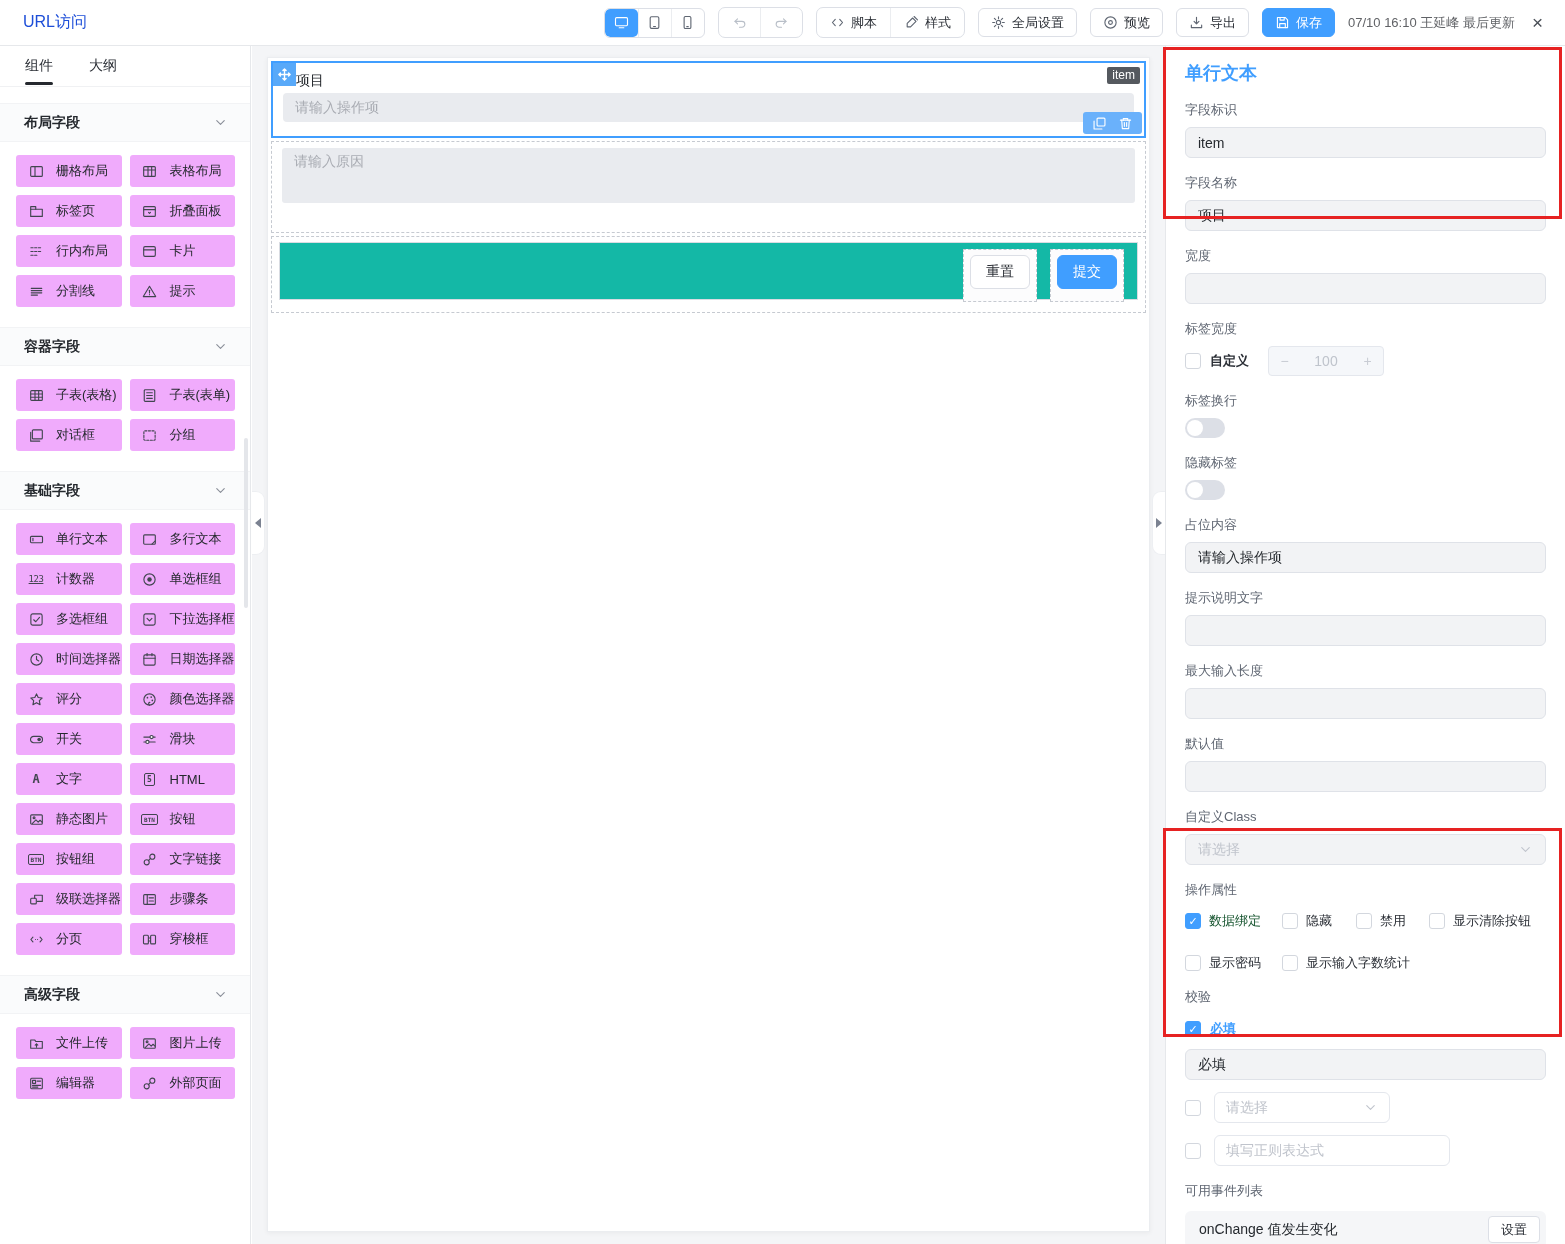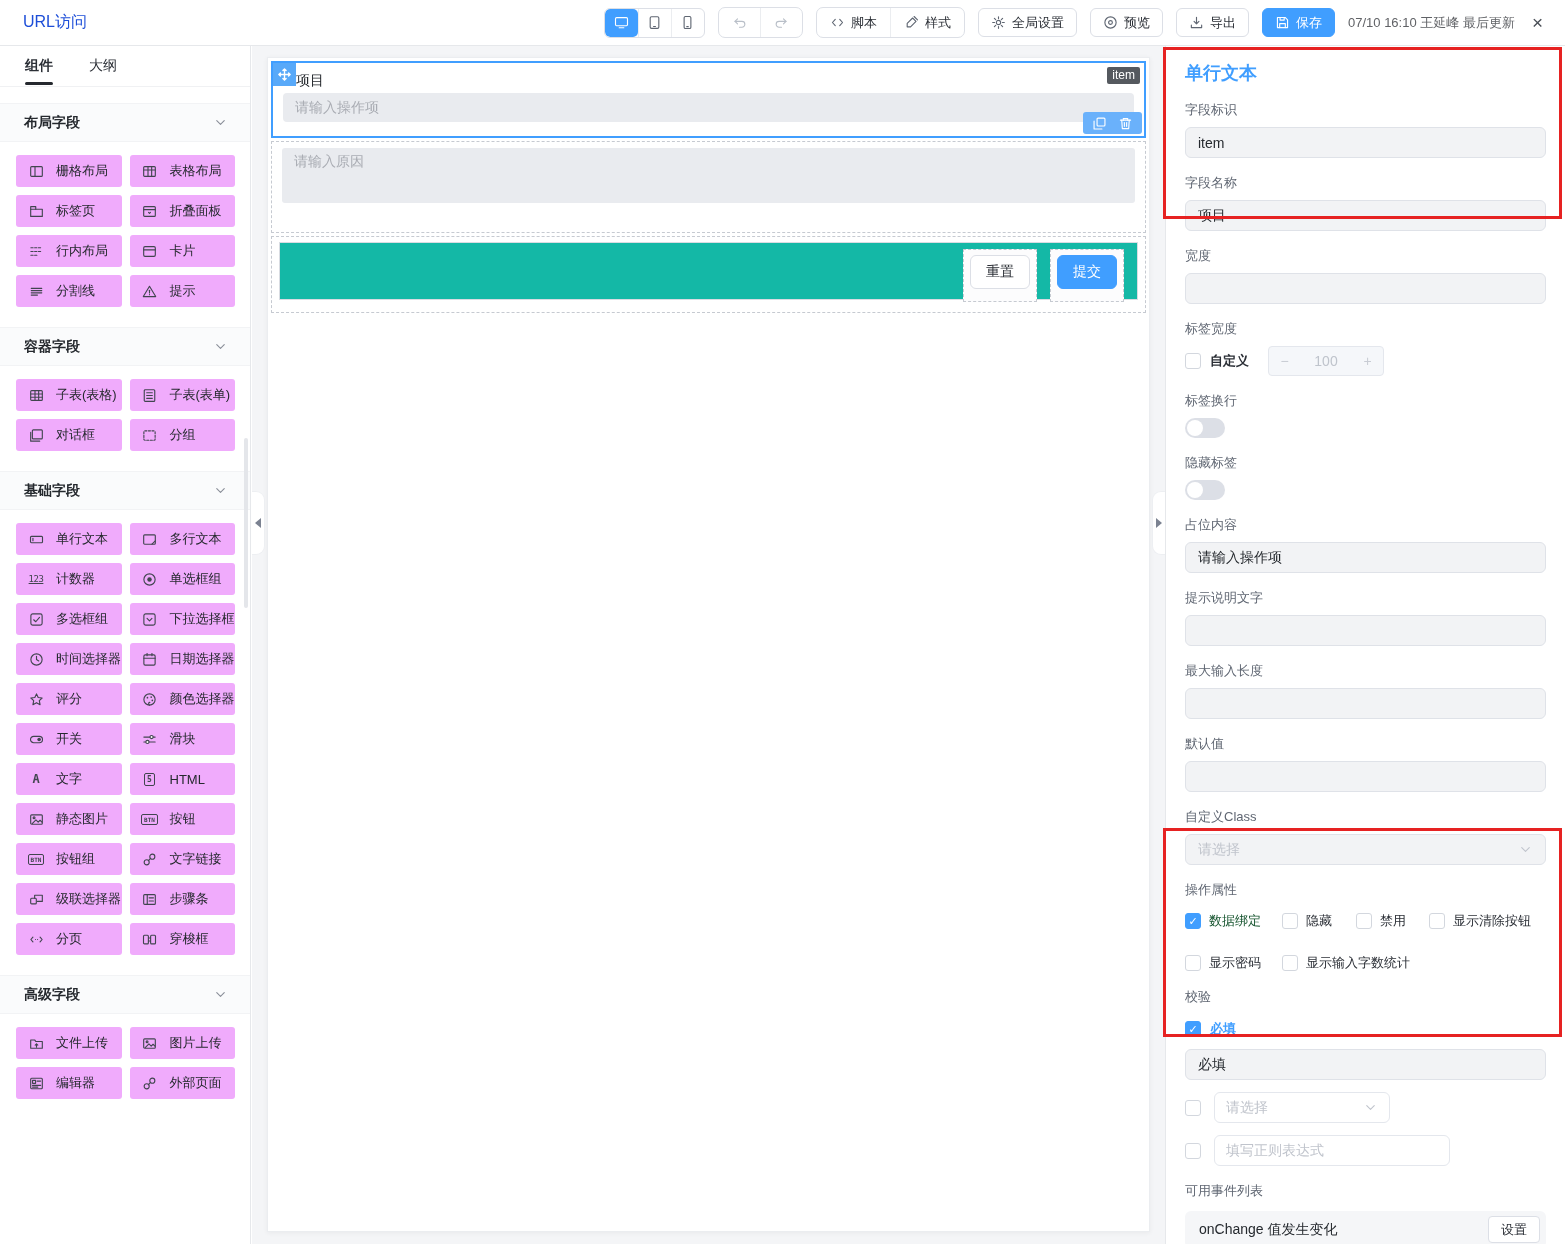--- a/index.html
+++ b/index.html
@@ -24,21 +24,21 @@
   .tbtn.save{background:#409eff;border-color:#409eff;color:#fff}
   .tbtn.save .ticon{color:#fff}
   .disabled-ic{color:#b9bfc8}
   .meta{font-size:13px;color:#606266;white-space:nowrap}
   .close{font-size:19px;color:#4a4f57;cursor:pointer;line-height:1;padding:0 4px}
 
   
   .sidebar{position:absolute;top:46px;left:0;width:251px;bottom:0;background:#fff;border-right:1px solid #e6e8eb;overflow:hidden;z-index:4}
   .tabs{display:flex;gap:36px;padding:0 25px;height:41px;align-items:center;border-bottom:1px solid #f0f1f3}
   .tab{font-size:14px;color:#2b2f36;position:relative;cursor:pointer;padding:10px 0}
-  .tab.active{font-weight:bold}
+  .tab.active{font-weight:normal}
   .tab.active::after{content:"";position:absolute;left:0;right:0;bottom:0;height:3px;background:#25292e;border-radius:2px}
   .section{margin-top:16px}
   .sec-head{height:39px;display:flex;align-items:center;justify-content:space-between;padding:0 22px 0 24px;background:#fafbfc;border-top:1px solid #f2f3f5;border-bottom:1px solid #f2f3f5;font-size:14px;font-weight:bold;color:#25292e;cursor:pointer}
   .sec-head .chev{color:#8a8f99}
   .sec-grid{display:grid;grid-template-columns:1fr 1fr;gap:8px;padding:13px 15px 4px 16px}
   .comp-item{height:32px;background:#f0abfc;border-radius:3px;display:flex;align-items:center;gap:12px;padding:0 4px 0 12px;font-size:13px;color:#25292e;cursor:grab;overflow:hidden;white-space:nowrap}
   .ci-icon{width:16px;height:16px;display:flex;align-items:center;justify-content:center;color:#41454f;flex:none}
   .txt-ic{font-family:"DejaVu Sans Mono",monospace;color:#41454f}
   .sb-scroll{position:absolute;right:2px;top:392px;width:4px;height:170px;border-radius:2px;background:#e4e6ea}
 

